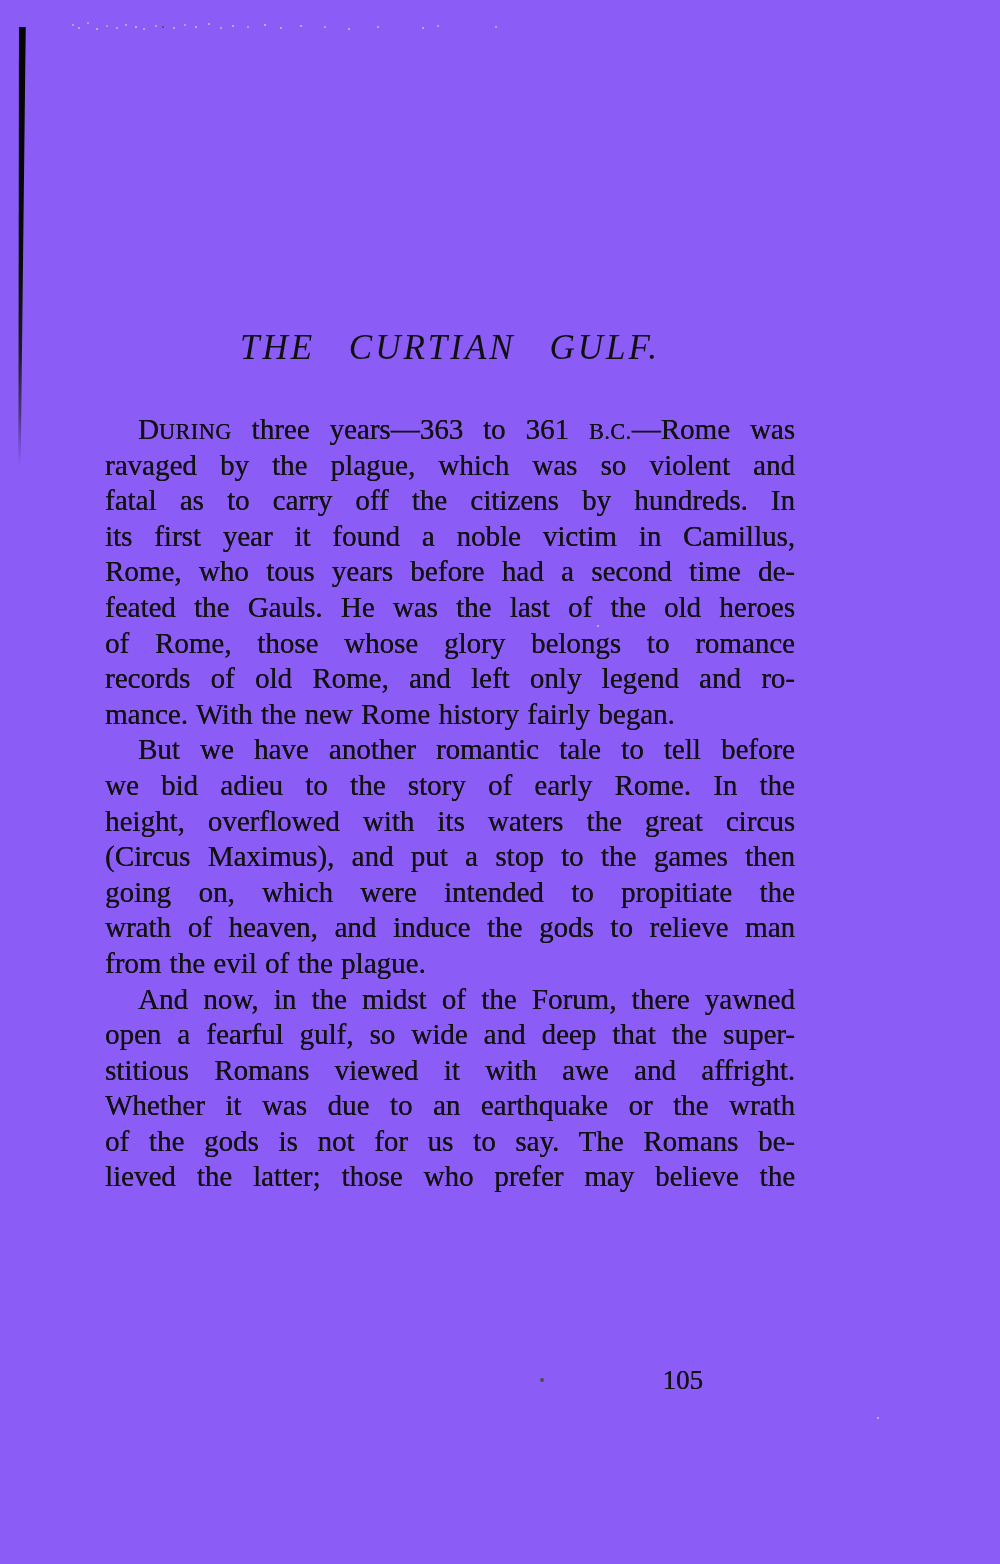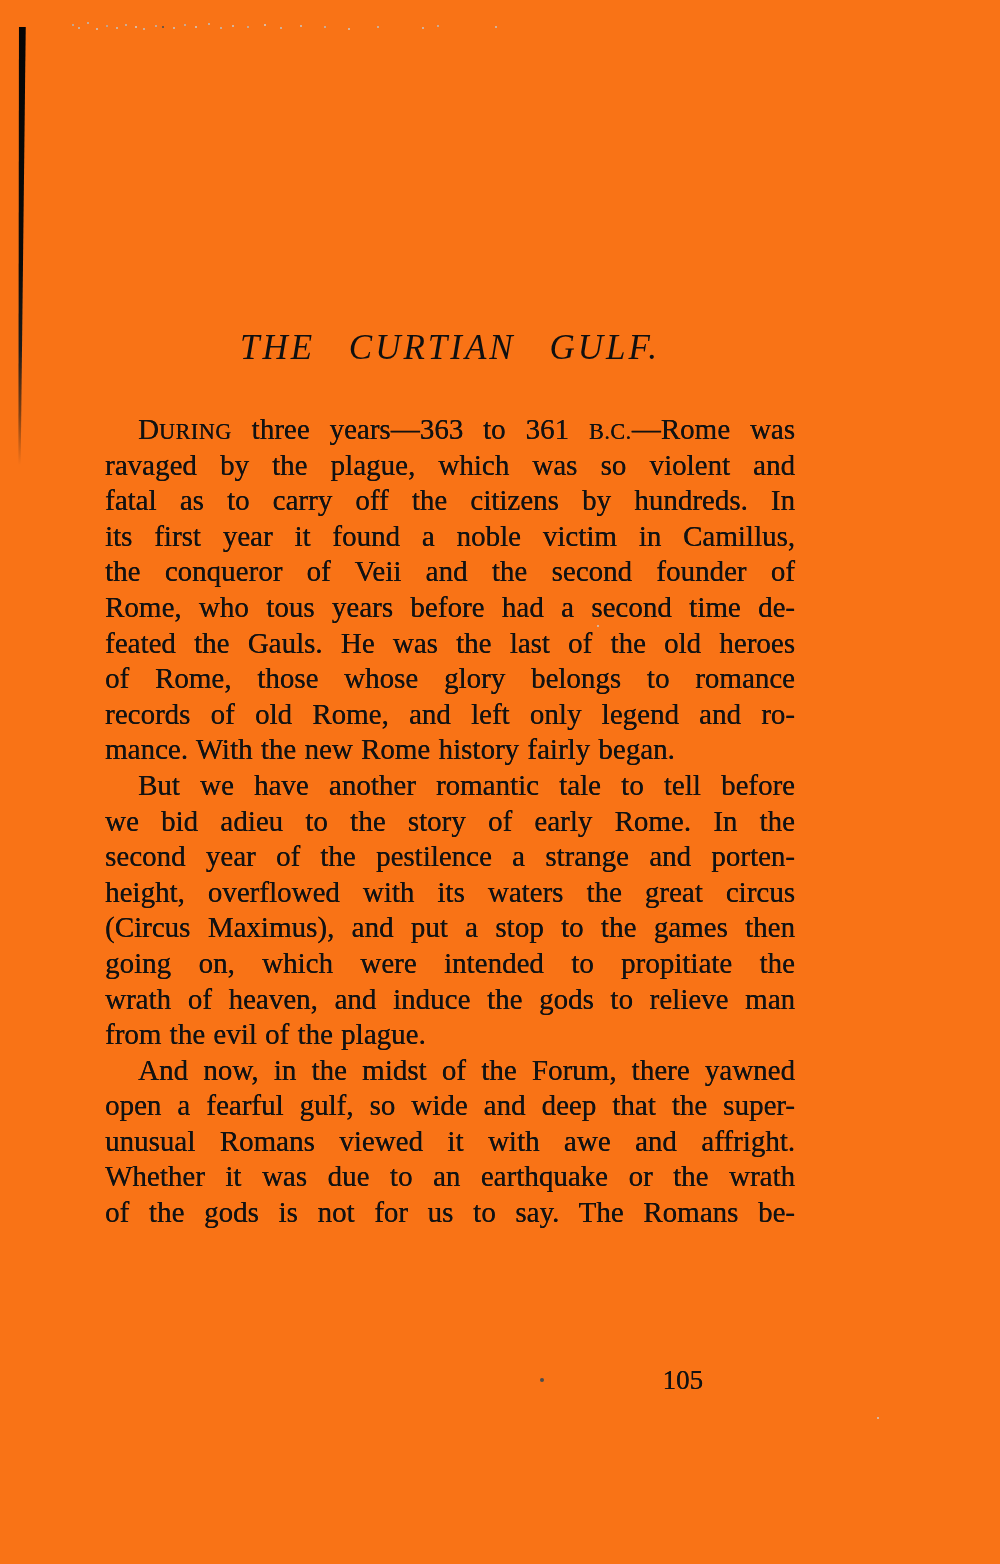--- a/index.html
+++ b/index.html
@@ -1,19 +1,19 @@
 <!DOCTYPE html>
 <html><head>
 <meta charset="utf-8">
 <style>
   html,body{margin:0;padding:0;background:#e8e8e6;}
   .page{
     position:relative;
     width:1000px;height:1564px;
-    background:#f97316;
+    background:#8b5cf6;
     overflow:hidden;
     font-family:"Liberation Serif","DejaVu Serif",serif;
     color:#121212;
   }
   
   .scan-bar{
     position:absolute;left:17px;top:27px;width:8px;height:438px;
     background:linear-gradient(to bottom,#050505 0%,#0a0a0a 55%,#1c1c1c 74%,rgba(20,20,20,.55) 88%,rgba(20,20,20,0) 100%);
     clip-path:polygon(10% 0,95% 0,60% 100%,32% 100%);
     transform:rotate(.3deg);
@@ -73,45 +73,44 @@
 
   <h1 class="title">THE CURTIAN GULF.</h1>
 
   <section class="page-text">
 
     <div class="para">
       <div class="line indent"><span>D</span><span class="sc">URING</span><span> three years—363 to 361 </span><span class="sc">B.C.</span><span>—Rome was</span></div>
       <div class="line">ravaged by the plague, which was so violent and</div>
       <div class="line">fatal as to carry off the citizens by hundreds.  In</div>
       <div class="line">its first year it found a noble victim in Camillus,</div>
-      <div class="line">the conqueror of Veii and the second founder of</div>
       <div class="line">Rome, who tous years before had a second time de-</div>
       <div class="line">feated the Gauls.  He was the last of the old heroes</div>
       <div class="line">of Rome, those whose glory belongs to romance</div>
       <div class="line">records of old Rome, and left only legend and ro-</div>
       <div class="line plast">mance.   With the new Rome history fairly began.</div>
     </div>
 
     <div class="para">
       <div class="line indent">But we have another romantic tale to tell before</div>
       <div class="line">we bid adieu to the story of early Rome.  In the</div>
-      <div class="line">second year of the pestilence a strange and porten-</div>
       <div class="line">height, overflowed with its waters the great circus</div>
       <div class="line"><span class="it">(Circus Maximus)</span><span>, and put a stop to the  games then</span></div>
       <div class="line">going on, which were intended to propitiate the</div>
       <div class="line">wrath of heaven, and induce the gods to relieve man</div>
       <div class="line plast">from the evil of the plague.</div>
     </div>
 
     <div class="para">
       <div class="line indent">And now, in the midst of the Forum, there yawned</div>
       <div class="line">open a fearful gulf, so wide and deep that the super-</div>
-      <div class="line">unusual Romans viewed it with awe and affright.</div>
+      <div class="line">stitious Romans viewed it with awe and affright.</div>
       <div class="line">Whether it was due to an earthquake or the wrath</div>
       <div class="line">of the gods is not for us to say.  The Romans be-</div>
+      <div class="line">lieved the latter; those who prefer may believe the</div>
     </div>
 
   </section>
 
   <div class="pagenum-row">
     <span>105</span>
   </div>
 
 </main>
 

